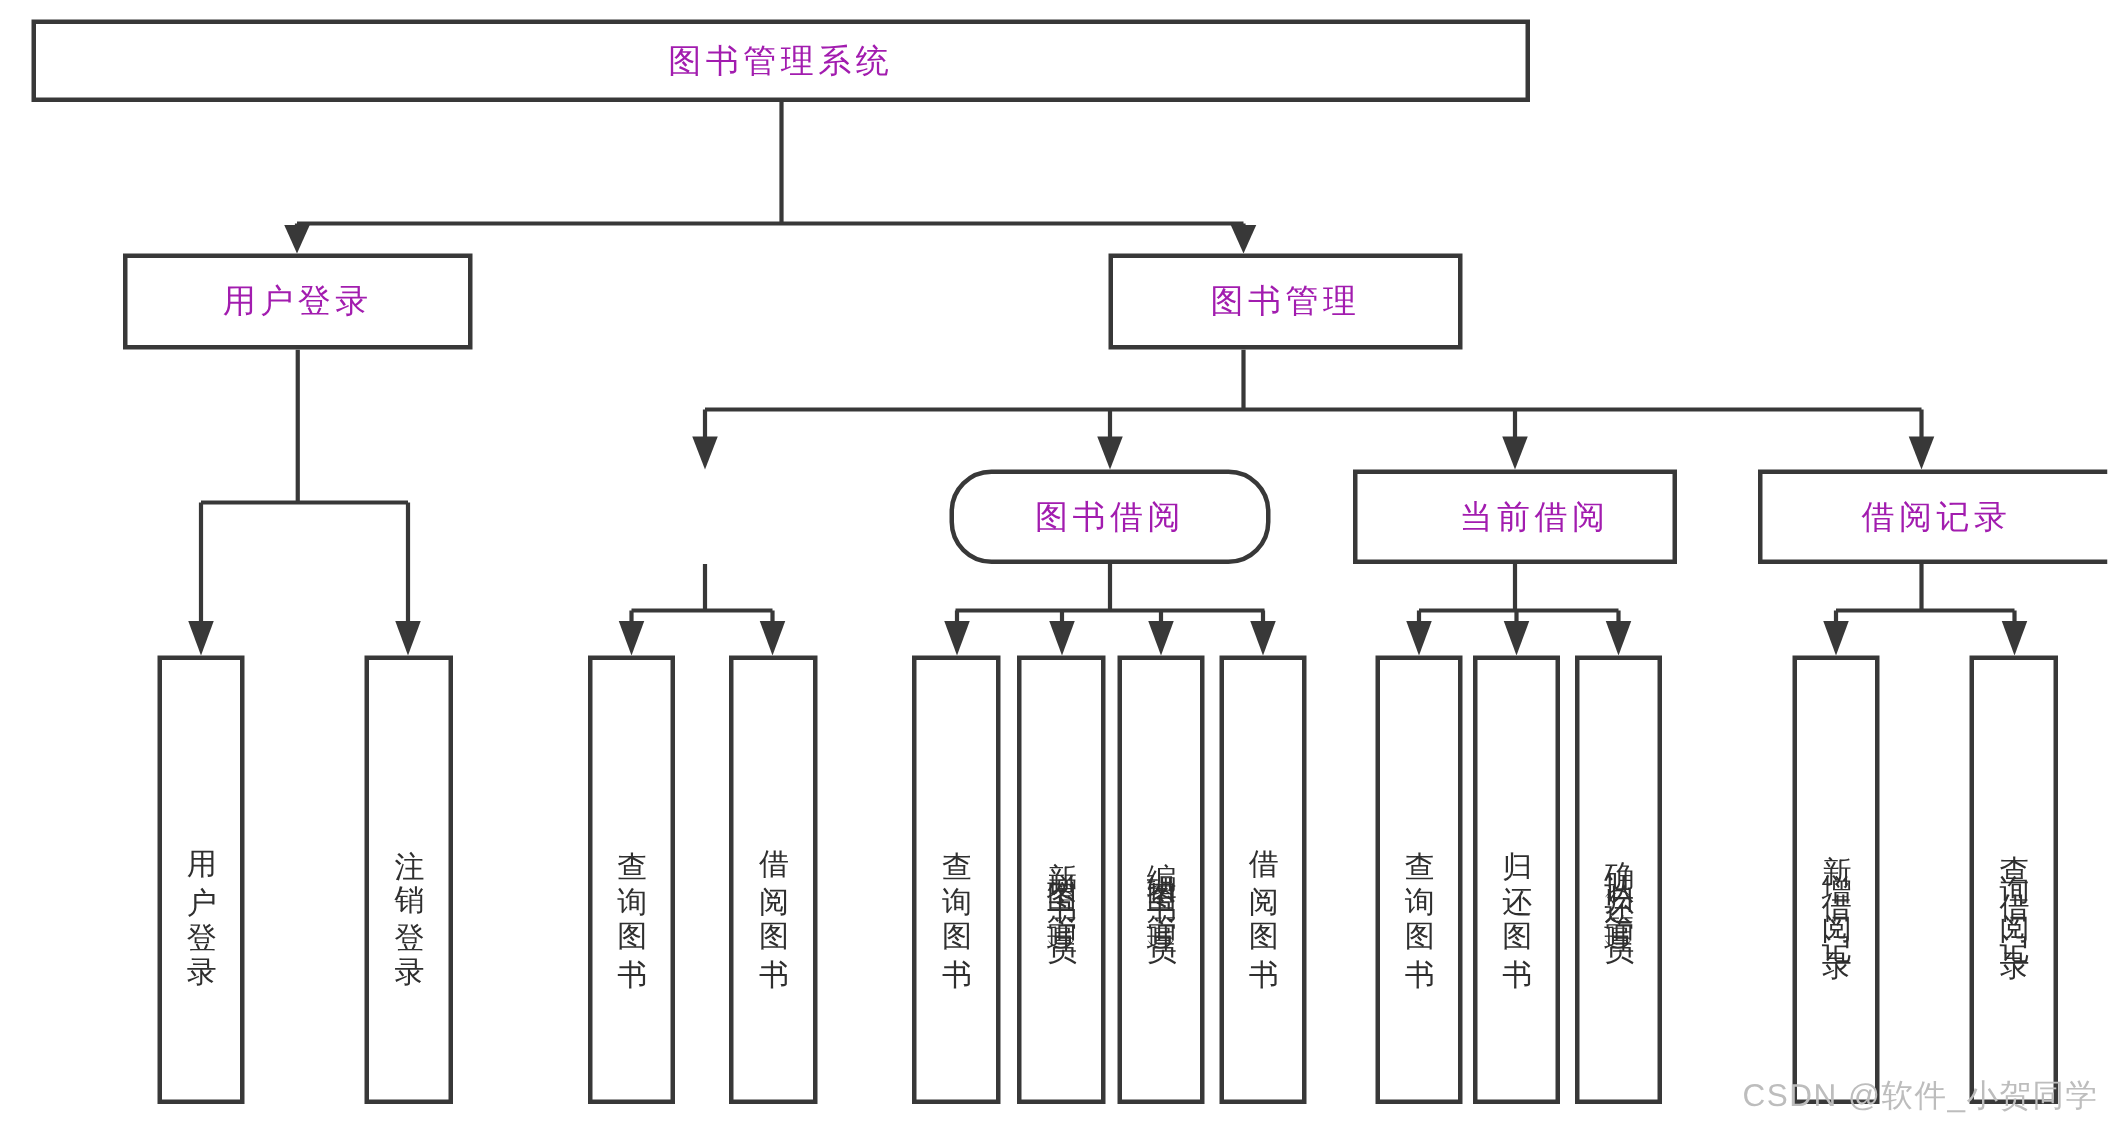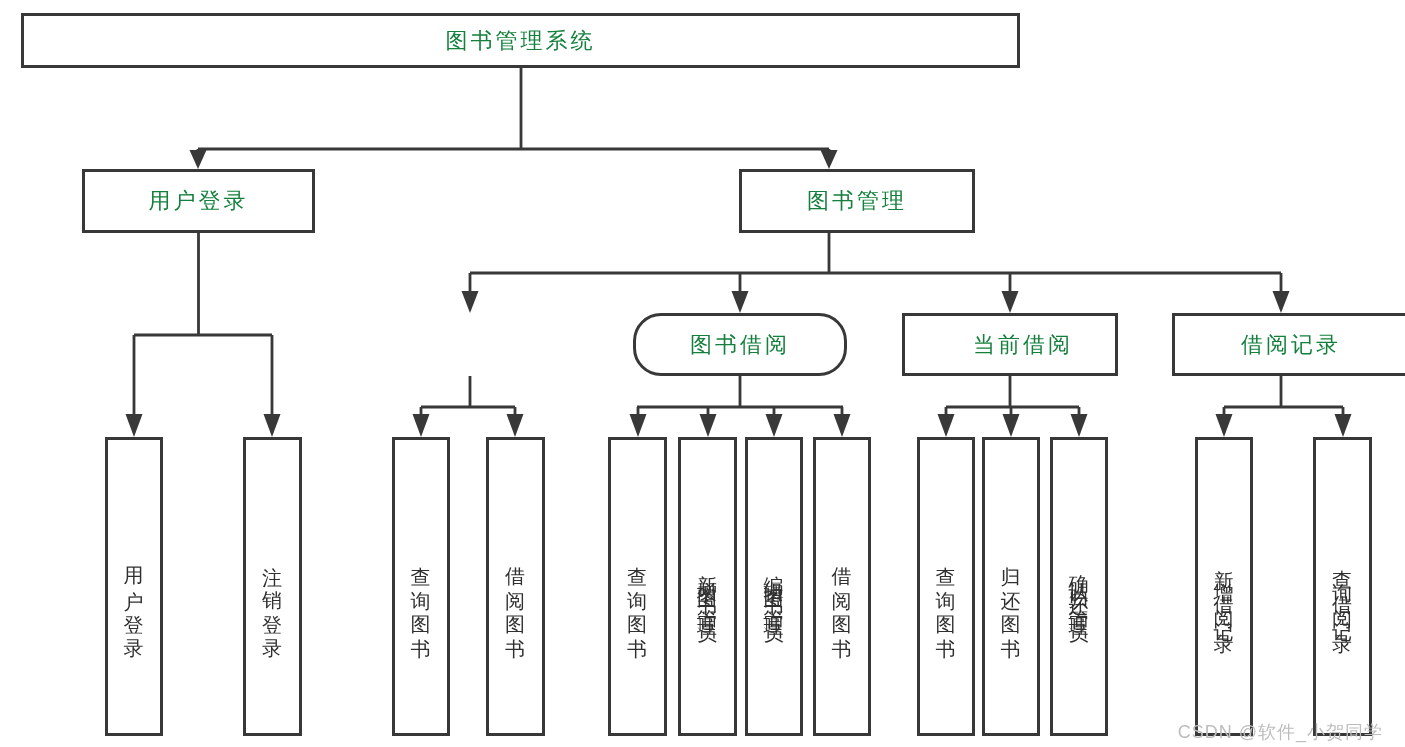--- a/index.html
+++ b/index.html
@@ -15,21 +15,21 @@
   .hbox {
     position: absolute;
     box-sizing: border-box;
     border: 3px solid #383838;
     background: #ffffff;
     display: flex;
     align-items: center;
     justify-content: center;
     font-size: 22px;
     letter-spacing: 3px;
-    color: #15803d;
+    color: #a21caf;
     white-space: nowrap;
   }
   .vbox {
     position: absolute;
     box-sizing: border-box;
     border: 3px solid #383838;
     background: #ffffff;
     top: 437px;
     height: 299px;
     display: flex;
@@ -41,23 +41,23 @@
   .vtext {
     writing-mode: vertical-rl;
     text-orientation: mixed;
     line-height: 1;
   }
   .sp4 { letter-spacing: 24px; padding-top: 24px; }
   .sp6 { letter-spacing: 13px; padding-top: 13px; }
   .sp9 { letter-spacing: 7px;  padding-top: 7px; }
   .watermark {
     position: absolute;
-    right: 22px;
+    right: 6px;
     bottom: 3px;
-    font-size: 18px;
+    font-size: 21px;
     color: #bdbdbd;
     letter-spacing: 1px;
     white-space: nowrap;
   }
 </style>
 </head>
 <body>
 
 <div class="canvas">
 

